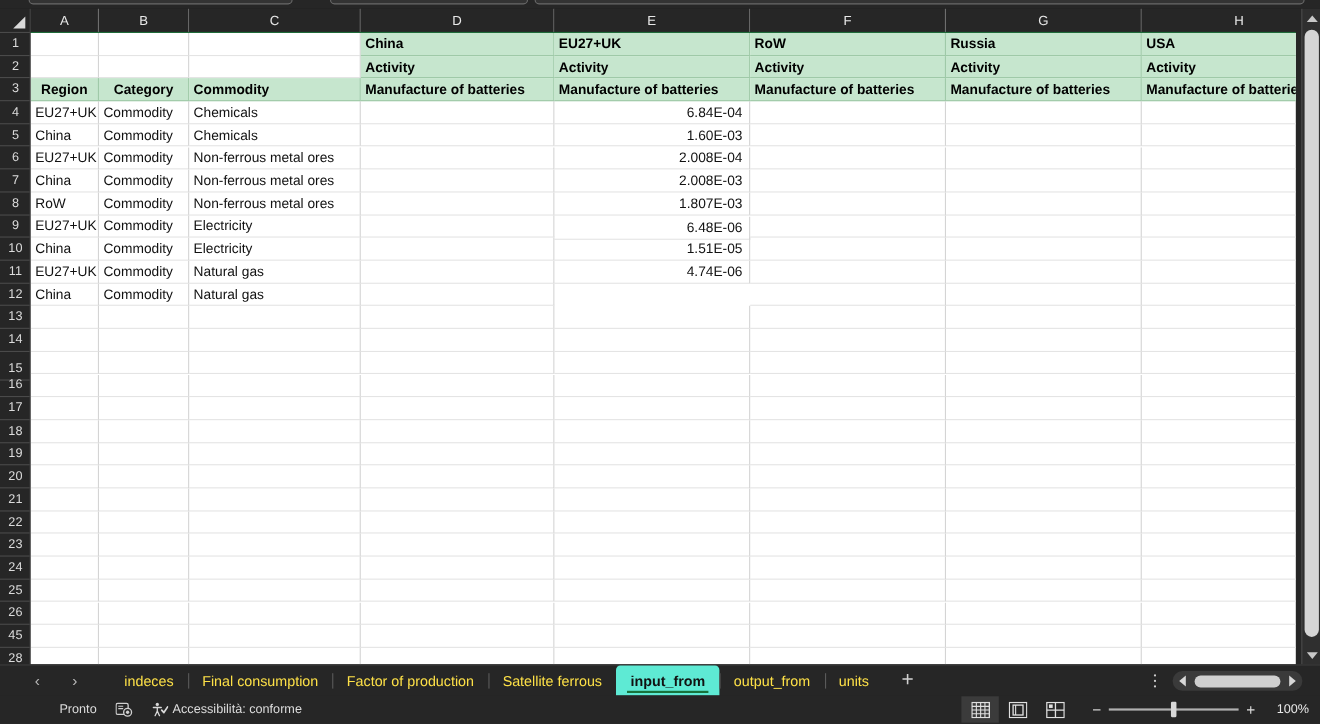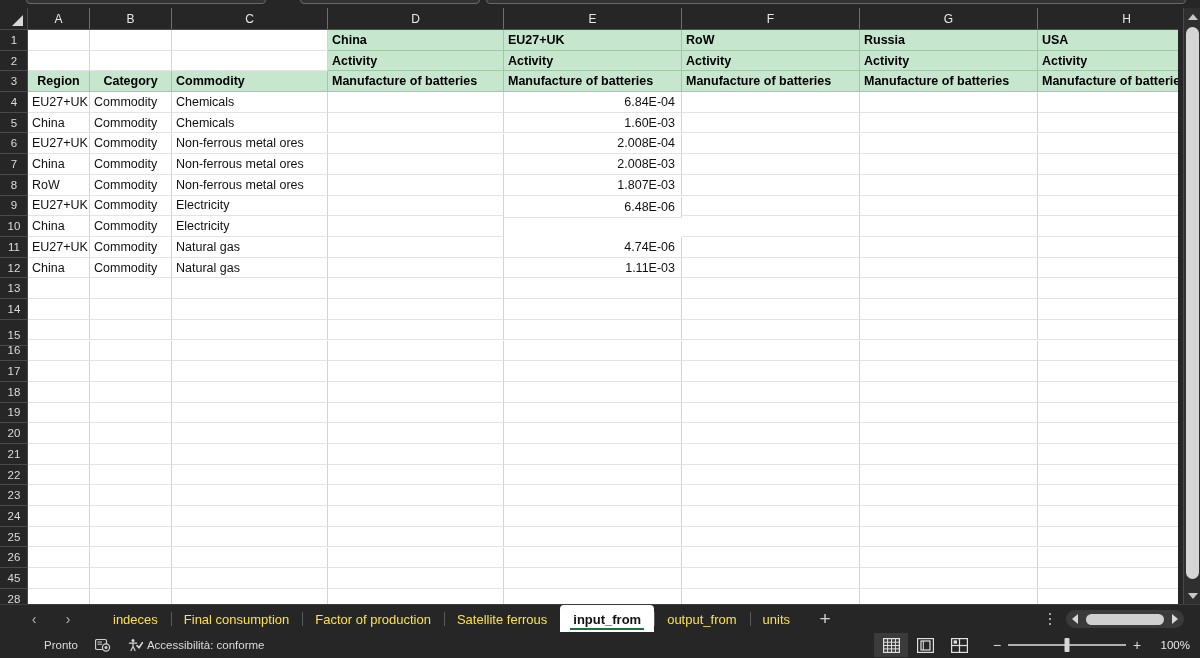--- a/index.html
+++ b/index.html
@@ -170,21 +170,21 @@
     cursor: pointer;
     white-space: nowrap;
   }
   .tab + .tab::before {
     content: "";
     position: absolute; left: 0; top: 7px;
     width: 1px; height: 14px;
     background: #5a5a5a;
   }
   .tab.active {
-    background: #ffffff;
+    background: #5eead4;
     color: #111;
     font-weight: bold;
     border-radius: 4px 4px 0 0;
   }
   .tab.active::before { display: none; }
   .tab.active .tab-underline {
     position: absolute; left: 10px; right: 10px; bottom: 3px;
     height: 2.5px; background: #17733c;
   }
   .add-sheet {
@@ -216,21 +216,21 @@
   .hs-thumb { flex: 1; height: 11px; margin: 0 2px; background: #cfcfcf; border-radius: 6px; }
 
   
   .statusbar {
     position: absolute; left: 0; bottom: 0;
     width: 1200px; height: 26px;
     background: #262626;
     display: flex; align-items: center;
     color: #dcdcdc; font-size: 11.5px;
   }
-  .sb-ready { margin-left: 8px; padding-left: 36px; }
+  .sb-ready { margin-left: 18px; padding-left: 36px; }
   .sb-icon-rec {
     margin-left: 16px; width: 18px; height: 15px;
     display: flex; align-items: center; justify-content: center;
     cursor: pointer;
   }
   .sb-access {
     margin-left: 16px;
     display: flex; align-items: center; gap: 4px;
     cursor: pointer;
   }
@@ -394,36 +394,36 @@
         <div class="cell " style="left: 144px; width: 156px; top: 165.6px; height: 20.7px;">Electricity</div>
         <div class="cell right" style="left: 300px; width: 176px; top: 165.6px; height: 20.7px;"></div>
         <div class="cell right" style="left: 476px; width: 178px; top: 167px; height: 20.7px;">6.48E-06</div>
         <div class="cell right" style="left: 654px; width: 178px; top: 165.6px; height: 20.7px;"></div>
         <div class="cell right" style="left: 832px; width: 178px; top: 165.6px; height: 20.7px;"></div>
         <div class="cell right" style="left: 1010px; width: 178px; top: 165.6px; height: 20.7px;"></div>
         <div class="cell " style="left: 0px; width: 62px; top: 186.3px; height: 20.7px;">China</div>
         <div class="cell " style="left: 62px; width: 82px; top: 186.3px; height: 20.7px;">Commodity</div>
         <div class="cell " style="left: 144px; width: 156px; top: 186.3px; height: 20.7px;">Electricity</div>
         <div class="cell right" style="left: 300px; width: 176px; top: 186.3px; height: 20.7px;"></div>
+        <div class="cell right" style="left: 476px; width: 178px; top: 186.3px; height: 20.7px;">1.51E-05</div>
         <div class="cell right" style="left: 654px; width: 178px; top: 186.3px; height: 20.7px;"></div>
         <div class="cell right" style="left: 832px; width: 178px; top: 186.3px; height: 20.7px;"></div>
         <div class="cell right" style="left: 1010px; width: 178px; top: 186.3px; height: 20.7px;"></div>
         <div class="cell " style="left: 0px; width: 62px; top: 207px; height: 20.7px;">EU27+UK</div>
         <div class="cell " style="left: 62px; width: 82px; top: 207px; height: 20.7px;">Commodity</div>
         <div class="cell " style="left: 144px; width: 156px; top: 207px; height: 20.7px;">Natural gas</div>
         <div class="cell right" style="left: 300px; width: 176px; top: 207px; height: 20.7px;"></div>
         <div class="cell right" style="left: 476px; width: 178px; top: 207px; height: 20.7px;">4.74E-06</div>
         <div class="cell right" style="left: 654px; width: 178px; top: 207px; height: 20.7px;"></div>
         <div class="cell right" style="left: 832px; width: 178px; top: 207px; height: 20.7px;"></div>
         <div class="cell right" style="left: 1010px; width: 178px; top: 207px; height: 20.7px;"></div>
         <div class="cell " style="left: 0px; width: 62px; top: 227.7px; height: 20.7px;">China</div>
         <div class="cell " style="left: 62px; width: 82px; top: 227.7px; height: 20.7px;">Commodity</div>
         <div class="cell " style="left: 144px; width: 156px; top: 227.7px; height: 20.7px;">Natural gas</div>
         <div class="cell right" style="left: 300px; width: 176px; top: 227.7px; height: 20.7px;"></div>
-        <div class="cell right" style="left: 476px; width: 178px; top: 227.7px; height: 20.7px;">1.11E-03</div>
         <div class="cell right" style="left: 654px; width: 178px; top: 227.7px; height: 20.7px;"></div>
         <div class="cell right" style="left: 832px; width: 178px; top: 227.7px; height: 20.7px;"></div>
         <div class="cell right" style="left: 1010px; width: 178px; top: 227.7px; height: 20.7px;"></div>
         <div class="cell blank" style="left: 0px; width: 62px; top: 248.4px; height: 20.7px;"></div>
         <div class="cell blank" style="left: 62px; width: 82px; top: 248.4px; height: 20.7px;"></div>
         <div class="cell blank" style="left: 144px; width: 156px; top: 248.4px; height: 20.7px;"></div>
         <div class="cell blank" style="left: 300px; width: 176px; top: 248.4px; height: 20.7px;"></div>
         <div class="cell blank" style="left: 476px; width: 178px; top: 248.4px; height: 20.7px;"></div>
         <div class="cell blank" style="left: 654px; width: 178px; top: 248.4px; height: 20.7px;"></div>
         <div class="cell blank" style="left: 832px; width: 178px; top: 248.4px; height: 20.7px;"></div>

